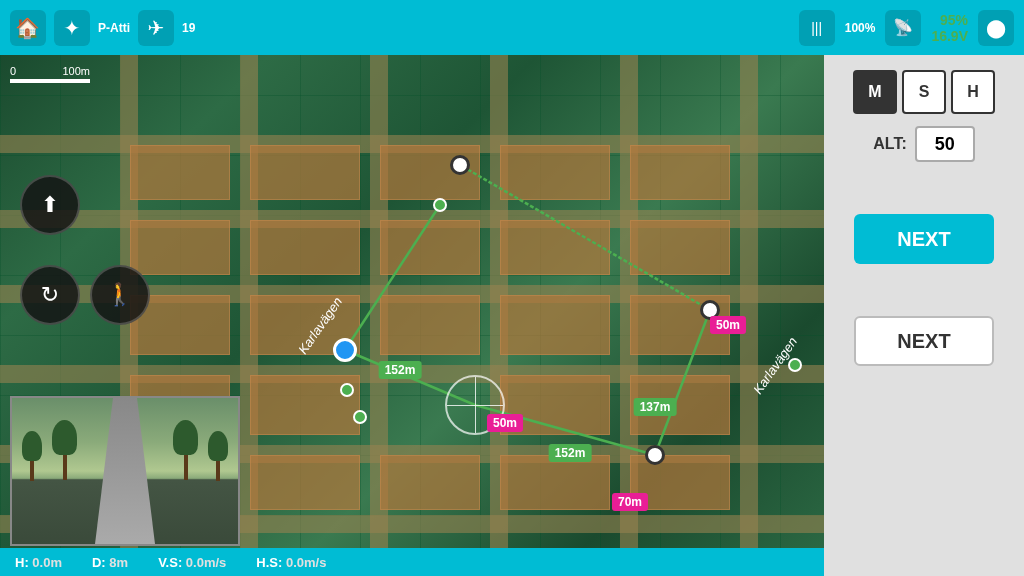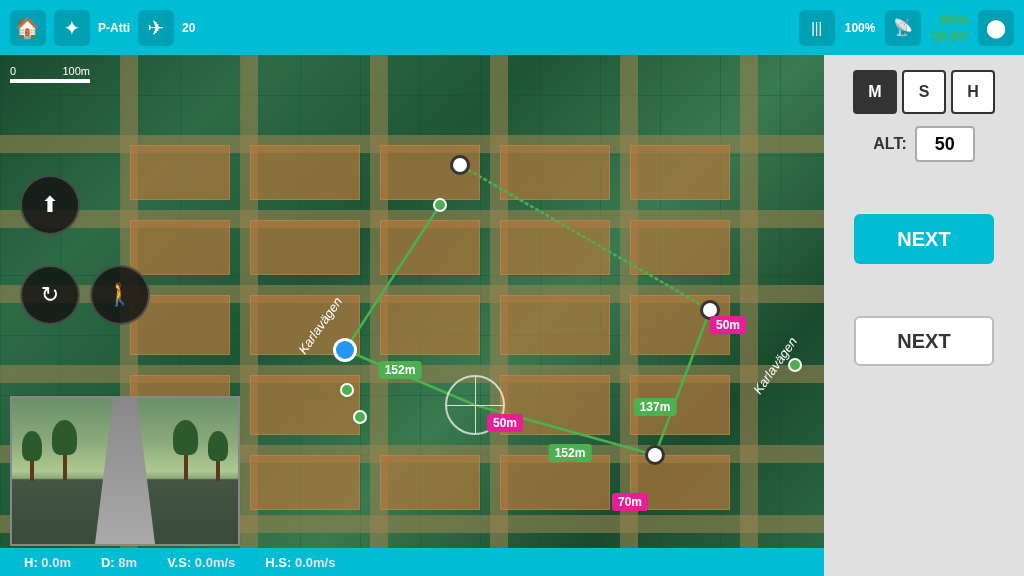--- a/index.html
+++ b/index.html
@@ -159,21 +159,21 @@
     .cam-tree-trunk { width: 4px; height: 20px; background: #5a3a1a; margin: 0 auto; }
     .cam-tree-top { width: 20px; height: 30px; background: #2d5a2d; border-radius: 50% 50% 30% 30%; margin: 0 auto; }
 
     
     #status-bar {
       position: absolute;
       bottom: 0; left: 0; right: 200px;
       height: 28px;
       background: #00bcd4;
       display: flex; align-items: center;
-      padding: 0 24px;
+      padding: 0 15px;
       gap: 30px;
       z-index: 100;
     }
     .status-item { color: white; font-size: 13px; font-weight: bold; }
     .status-val { color: #e0e0e0; }
 
     
     #right-panel {
       position: absolute;
       top: 55px; right: 0;
@@ -250,21 +250,21 @@
   </style>
 </head>
 <body>
 
 <div id="header">
   <div class="header-left">
     <div class="header-icon">🏠</div>
     <div class="header-icon">✦</div>
     <span class="header-text">P-Atti</span>
     <div class="header-icon">✈</div>
-    <span class="header-text">20</span>
+    <span class="header-text">19</span>
   </div>
   <div class="header-right">
     <div class="header-icon" style="font-size:14px;">|||</div>
     <span class="header-text">100%</span>
     <div class="header-icon" style="font-size:16px;">📡</div>
     <div class="battery-block">
       <span>95%</span>
       <span>16.9V</span>
     </div>
     <div class="header-icon" style="font-size:18px;">⬤</div>

